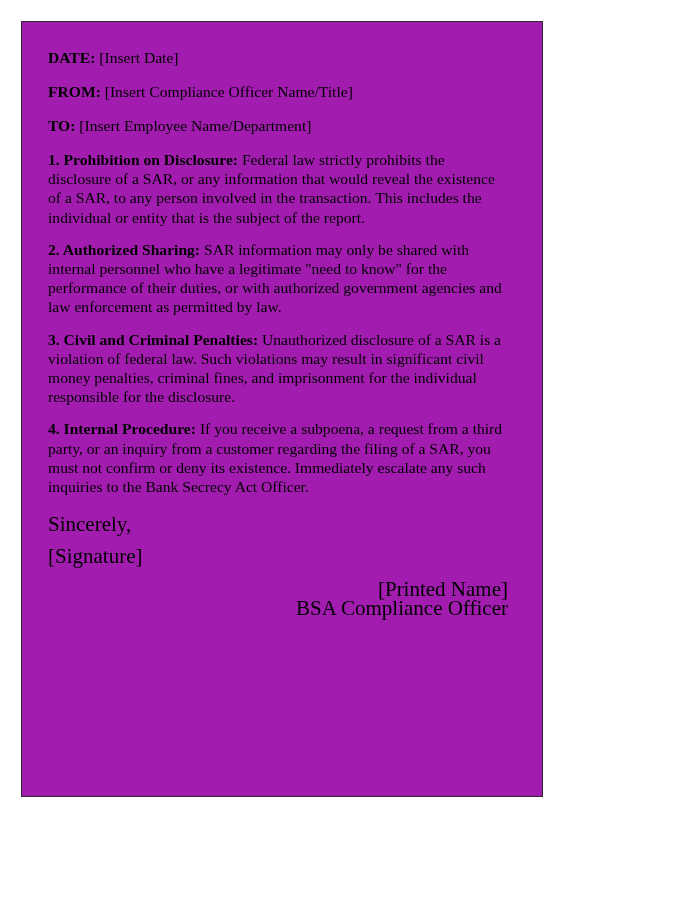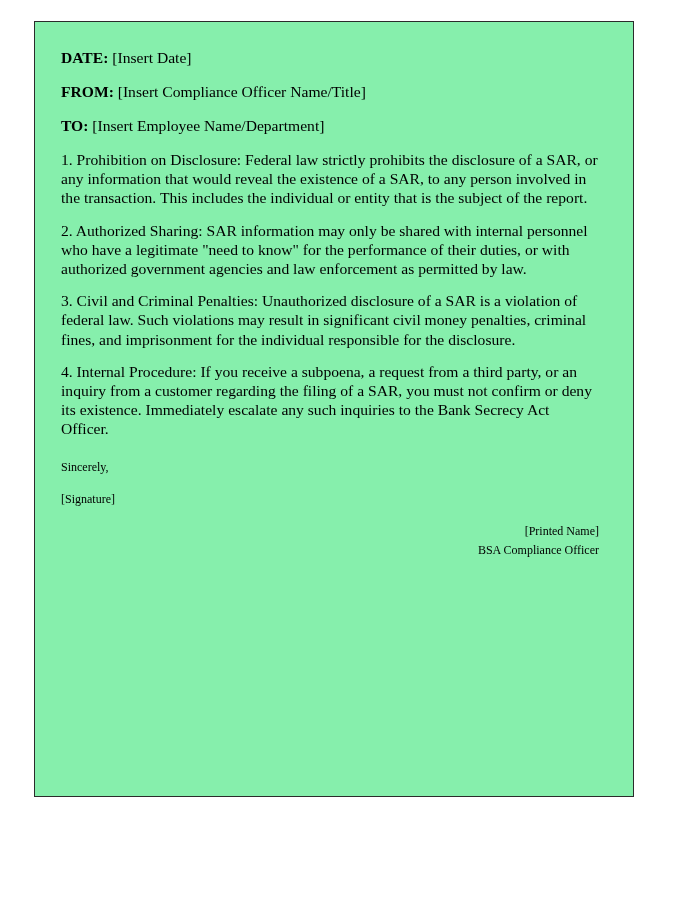--- a/index.html
+++ b/index.html
@@ -10,27 +10,27 @@
   body {
     width: 700px;
     height: 900px;
     font-family: "Liberation Serif", "DejaVu Serif", serif;
     color: #000000;
     overflow: hidden;
   }
 
   .page {
     position: absolute;
-    left: 34px;
+    left: 21px;
     top: 21px;
-    width: 600px;
+    width: 522px;
     height: 776px;
     border: 1.6px solid #2b2b2b;
     box-sizing: border-box;
-    background: #86efac;
+    background: #a21caf;
   }
 
   .content {
     padding: 26px 34px 0 26px;
   }
 
   .memo-line {
     font-size: 15.6px;
     line-height: 19px;
     margin: 0 0 15px 0;
@@ -47,29 +47,29 @@
   }
 
   .para {
     font-size: 15.6px;
     line-height: 19.2px;
     margin: 13px 0 0 0;
     text-align: left;
   }
 
   .para .heading {
-    font-weight: normal;
+    font-weight: bold;
   }
 
   .closing-block {
     margin-top: 19px;
   }
 
   .sig-line {
-    font-size: 12px;
+    font-size: 21px;
     line-height: 19.2px;
     margin: 0;
   }
 
   .sig-gap {
     margin-top: 13px;
   }
 
   .sig-stack {
     margin-top: 13px;

